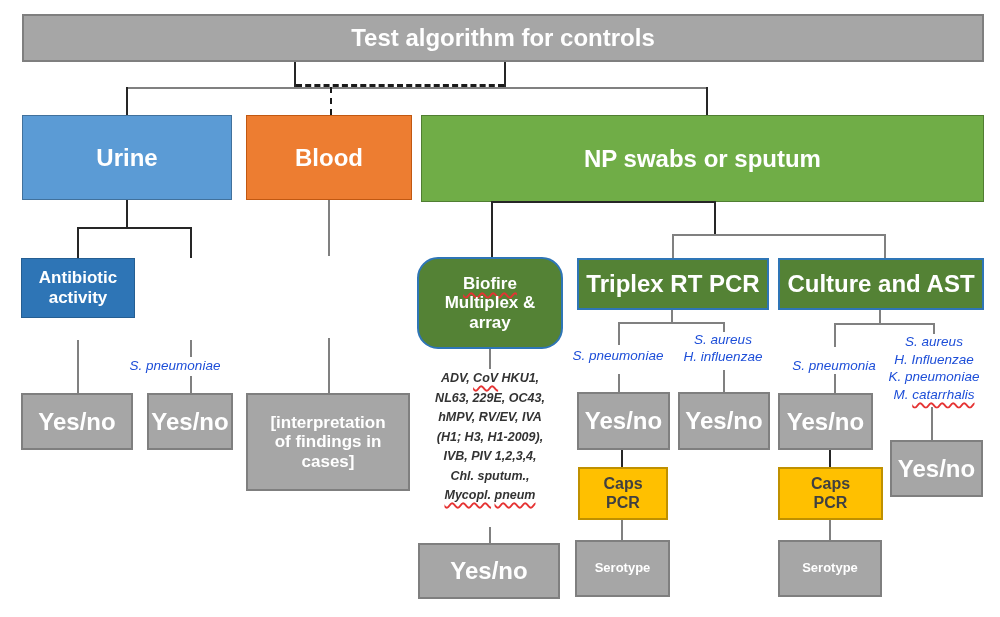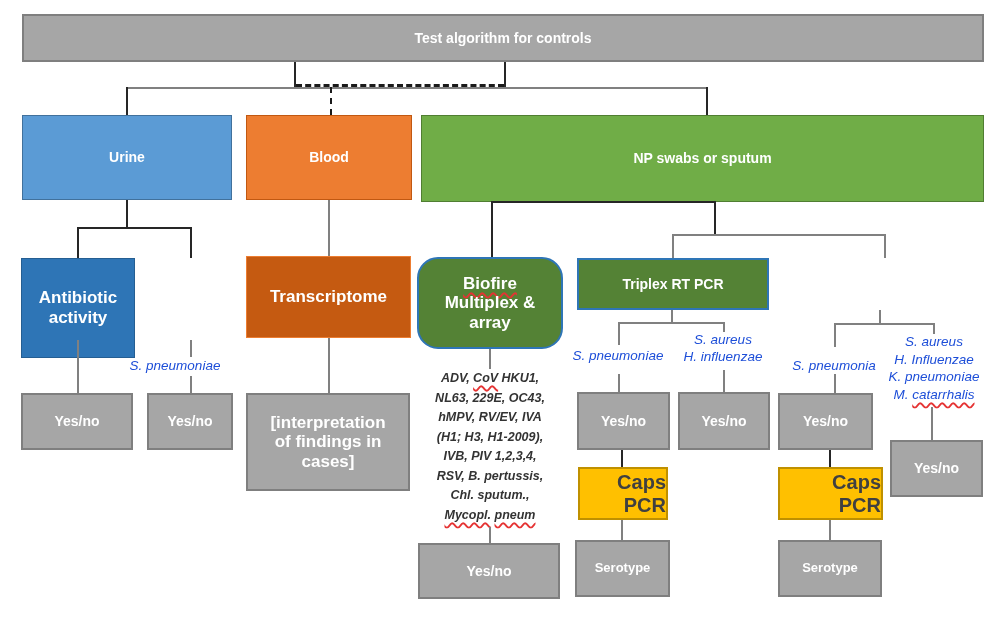--- a/index.html
+++ b/index.html
@@ -10,23 +10,23 @@
        text-align:center;box-sizing:border-box;line-height:1.15;}
   .gray  {background:#a6a6a6;border:2px solid #7f7f7f;color:#ffffff;}
   .ltblue{background:#5b9bd5;border:1px solid #41719c;color:#ffffff;}
   .dkblue{background:#2e75b6;border:1px solid #255e92;color:#ffffff;}
   .orange{background:#ed7d31;border:1px solid #c15811;color:#ffffff;}
   .dkorange{background:#c55a11;border:1px solid #ed7d31;color:#ffffff;}
   .ltgreen{background:#70ad47;border:1px solid #507e32;color:#ffffff;}
   .dkgreen{background:#548235;border:2px solid #2e75b6;color:#ffffff;}
   .yellow{background:#ffc000;border:2px solid #bf9000;color:#404040;}
 
-  .t18{font-size:14px;font-weight:600;}
+  .t18{font-size:24px;font-weight:600;}
   .t17{font-size:17px;font-weight:600;}
-  .t16{font-size:20px;font-weight:600;align-items:flex-end;}
+  .t16{font-size:16px;font-weight:600;}
   .t13{font-size:13px;font-weight:600;}
 
   .line{position:absolute;}
   .lv{width:0;border-left:2px solid #595959;}
   .lh{height:0;border-top:2px solid #595959;}
   .dark{border-color:#262626;}
   .mid{border-color:#808080;}
   .ldashv{width:0;border-left:2px dashed #1a1a1a;}
   .ldashh{height:0;border-top:3px dashed #1a1a1a;}
 
@@ -71,33 +71,33 @@
   <div class="line lv dark" style="left:77px;top:227px;height:31px;"></div>
   <div class="line lv dark" style="left:190px;top:227px;height:31px;"></div>
   <div class="line lv mid" style="left:328px;top:200px;height:56px;"></div>
   <div class="line lh dark" style="left:492px;top:201px;width:224px;"></div>
   <div class="line lv dark" style="left:491px;top:201px;height:56px;"></div>
   <div class="line lv dark" style="left:714px;top:201px;height:34px;"></div>
   <div class="line lh mid" style="left:672px;top:234px;width:214px;"></div>
   <div class="line lv mid" style="left:672px;top:234px;height:24px;"></div>
   <div class="line lv mid" style="left:884px;top:234px;height:24px;"></div>
 
-  <div class="box dkblue t17" style="left:21px;top:258px;width:114px;height:100px;padding:0 18px;">
+  <div class="box dkblue t17" style="left:21px;top:258px;width:114px;height:60px;padding:0 18px;">
     <span>Antibiotic activity</span>
-  </div>
-  <div class="box dkorange t17" style="left:246px;top:256px;width:165px;height:82px;">
-    <span>Transcriptome</span>
   </div>
   <div class="box dkgreen t17" style="left:417px;top:257px;width:146px;height:92px;flex-direction:column;border-radius:21px;">
     <span class="wavy">Biofire</span>
     <span>Multiplex &amp;</span>
     <span>array</span>
   </div>
   <div class="box dkgreen t18" style="left:577px;top:258px;width:192px;height:52px;">
     <span>Triplex RT PCR</span>
+  </div>
+  <div class="box dkgreen t18" style="left:778px;top:258px;width:206px;height:52px;">
+    <span>Culture and AST</span>
   </div>
 
   <div class="line lv mid" style="left:77px;top:340px;height:53px;"></div>
   <div class="line lv mid" style="left:190px;top:340px;height:17px;"></div>
   <div class="ital" style="left:115px;top:357px;width:120px;">
     <span>S. pneumoniae</span>
   </div>
   <div class="line lv mid" style="left:190px;top:376px;height:17px;"></div>
 
   <div class="box gray t18" style="left:21px;top:393px;width:112px;height:57px;">
@@ -112,21 +112,20 @@
     <span>[interpretation of findings in cases]</span>
   </div>
 
   <div class="line lv mid" style="left:489px;top:349px;height:20px;"></div>
   <div class="viruslist">
     <div><span>ADV, </span><span class="wavy">CoV</span><span> HKU1,</span></div>
     <div>NL63, 229E, OC43,</div>
     <div>hMPV, RV/EV, IVA</div>
     <div>(H1; H3, H1-2009),</div>
     <div>IVB, PIV 1,2,3,4,</div>
-    <div>RSV, B. pertussis,</div>
     <div>Chl. sputum.,</div>
     <div><span class="wavy">Mycopl.</span><span> </span><span class="wavy">pneum</span></div>
   </div>
   <div class="line lv mid" style="left:489px;top:527px;height:16px;"></div>
   <div class="box gray t18" style="left:418px;top:543px;width:142px;height:56px;">
     <span>Yes/no</span>
   </div>
 
   <div class="line lv mid" style="left:671px;top:310px;height:12px;"></div>
   <div class="line lh mid" style="left:618px;top:322px;width:105px;"></div>

